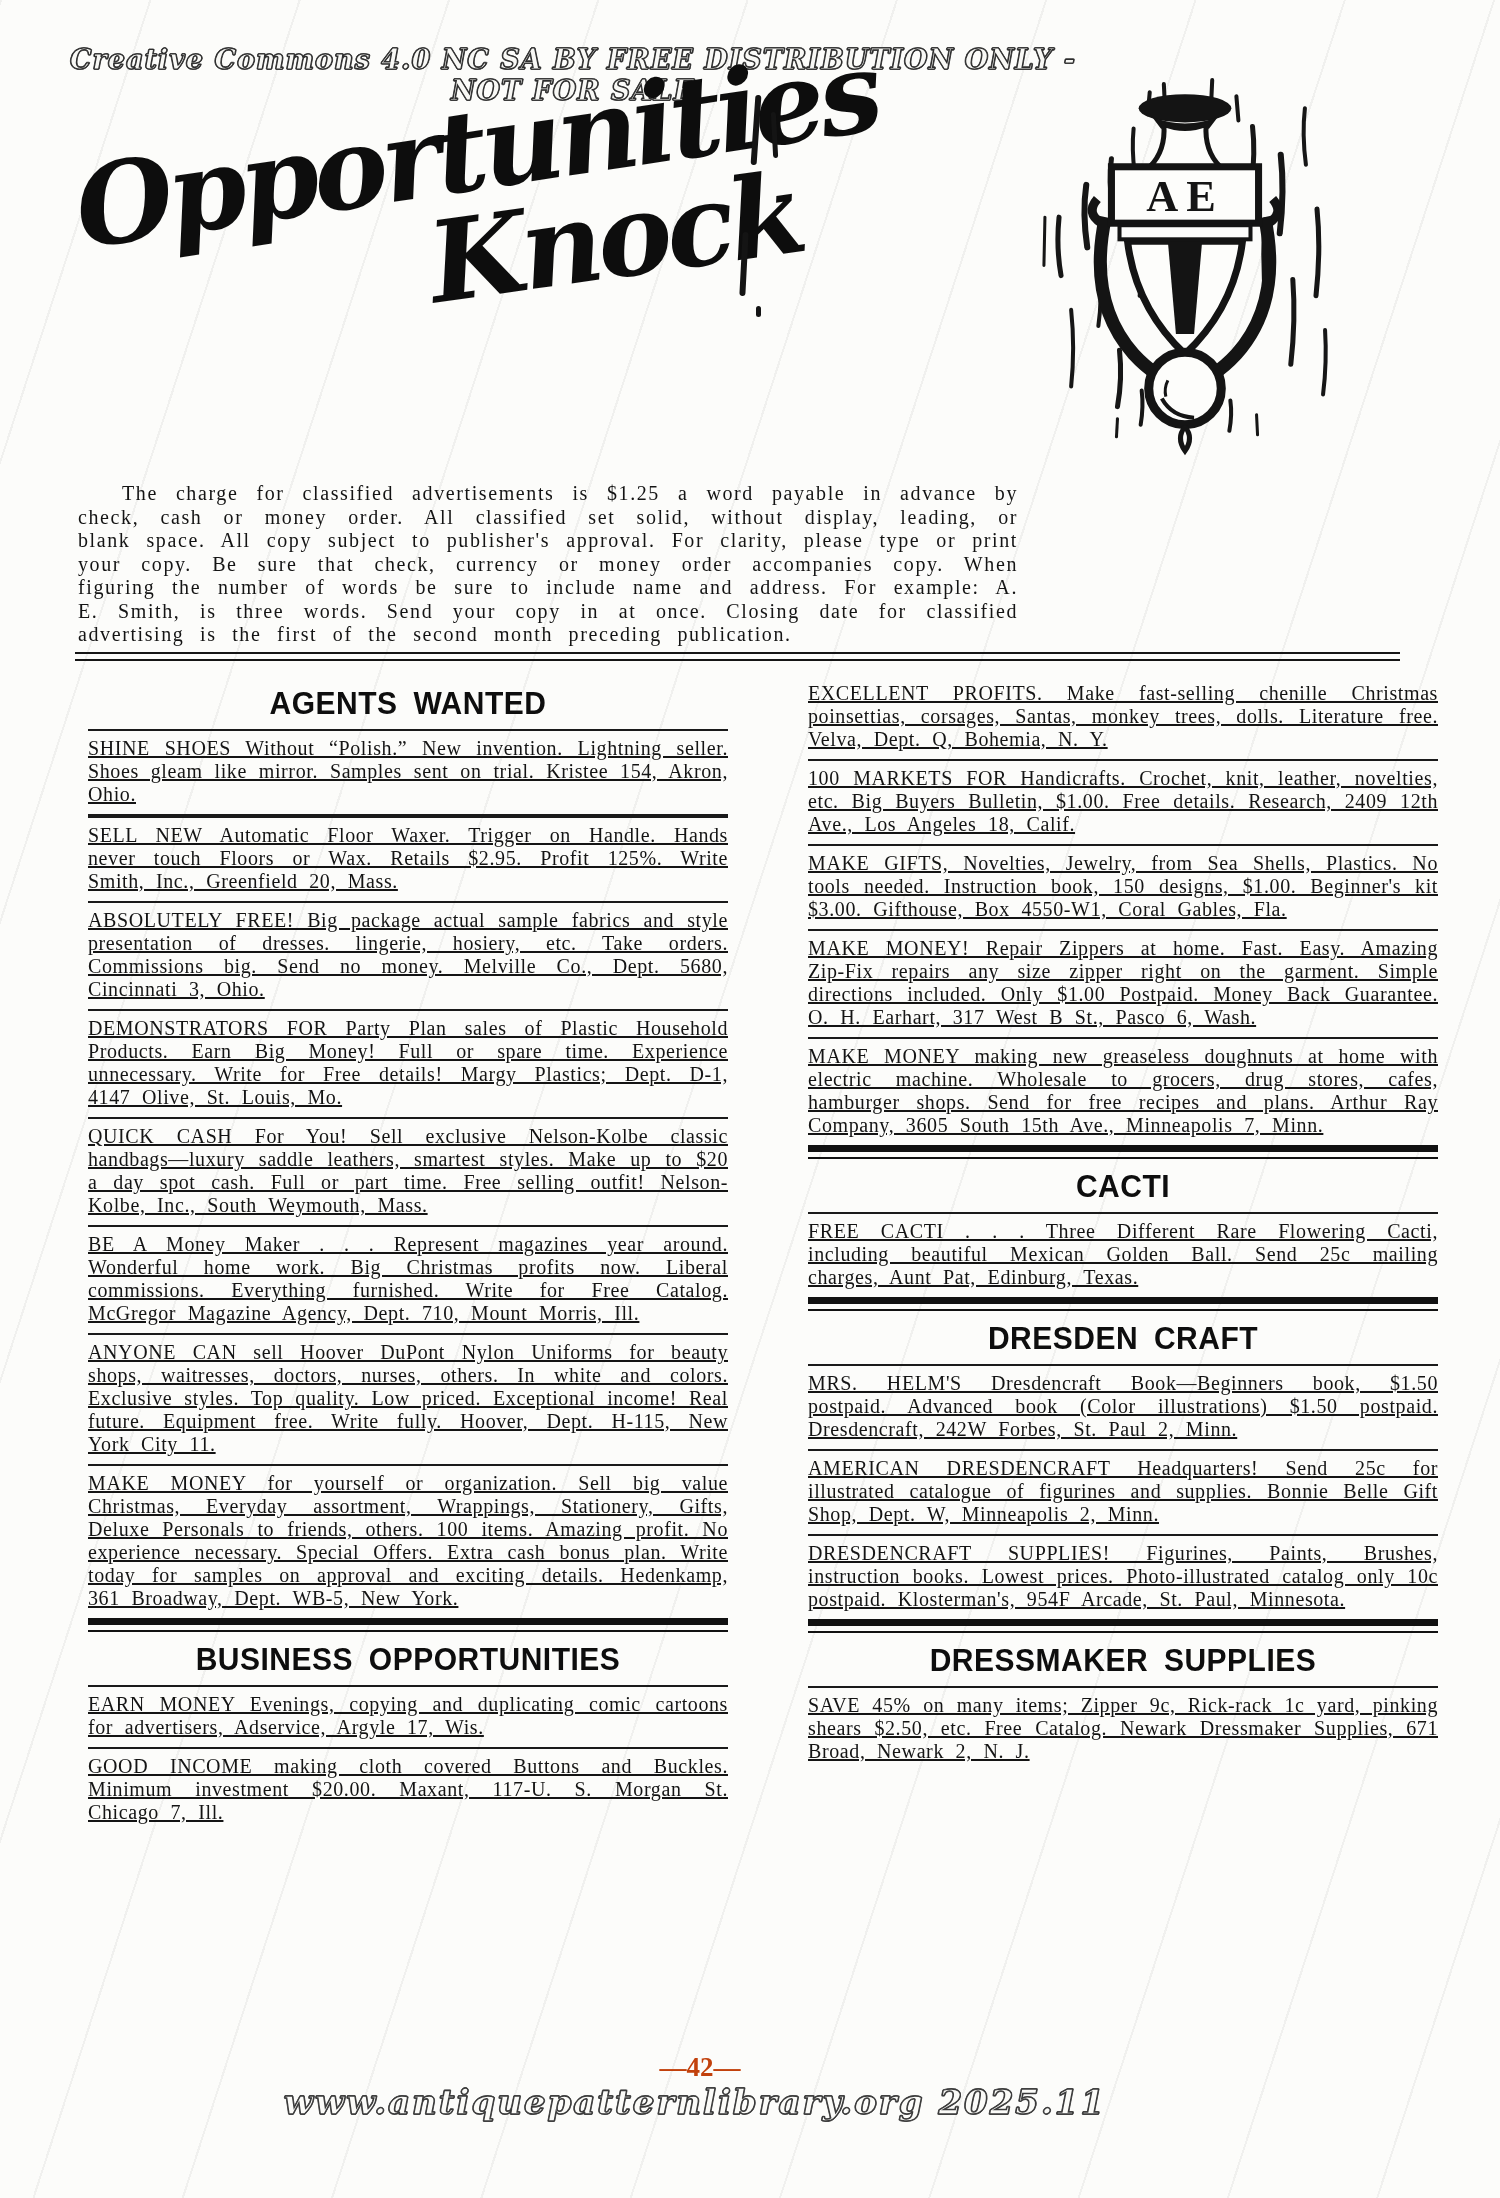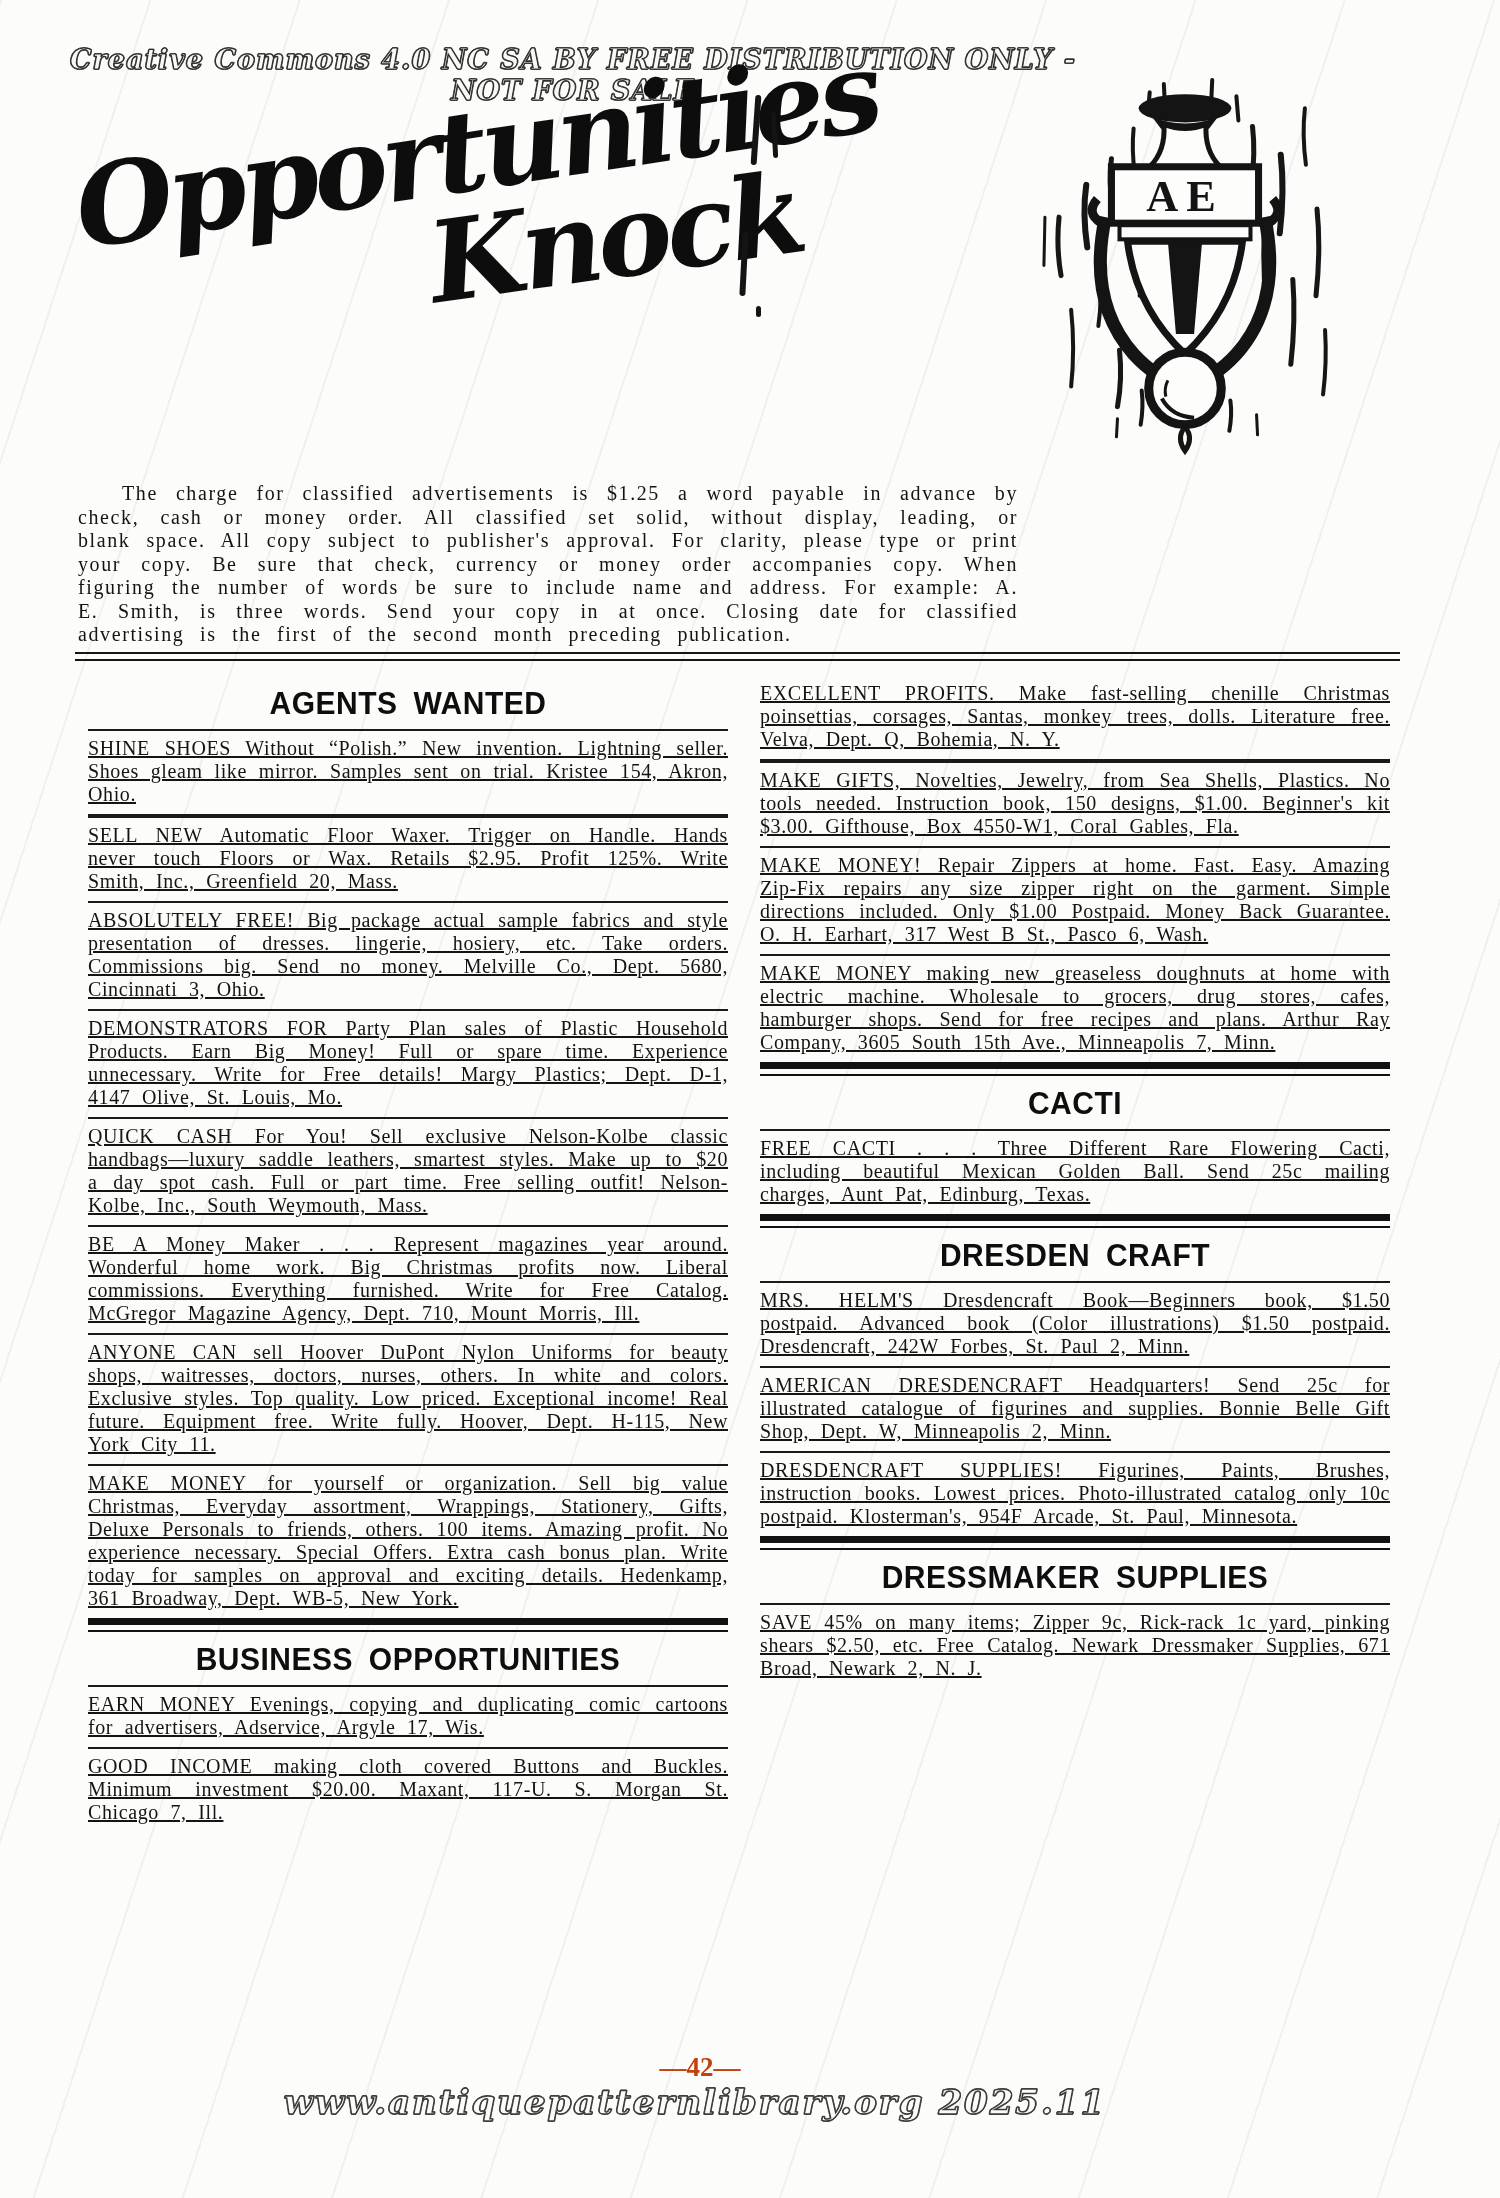--- a/index.html
+++ b/index.html
@@ -59,21 +59,21 @@
 
   .full-rule {
     position:absolute; left:75px; top:652px; width:1325px;
     border-top:2.5px solid #151515;
     border-bottom:2px solid #151515;
     height:5px;
   }
 
   .columns {
     position:absolute; left:88px; top:676px; width:1322px;
-    display:flex; gap:32px;
+    display:flex; gap:80px;
   }
   .col { flex:0 0 auto; }
   .col-left  { width:640px; }
   .col-right { width:630px; }
 
   .section-header {
     font-family:"Liberation Sans", sans-serif;
     font-weight:700; font-size:30px; line-height:36px;
     letter-spacing:0.5px; word-spacing:7px;
     text-align:center; color:#0e0e0e;
@@ -197,20 +197,21 @@
       <div class="double-rule"></div>
       <div class="section-header">BUSINESS OPPORTUNITIES</div>
       <div class="thin-rule"></div>
       <p class="ad">EARN MONEY Evenings, copying and duplicating comic cartoons for advertisers, Adservice, Argyle 17, Wis.</p>
       <div class="thin-rule"></div>
       <p class="ad">GOOD INCOME making cloth covered Buttons and Buckles. Minimum investment $20.00. Maxant, 117-U. S. Morgan St. Chicago 7, Ill.</p>
     </div>
   <div class="col col-right">
       <p class="ad">EXCELLENT PROFITS. Make fast-selling chenille Christmas poinsettias, corsages, Santas, monkey trees, dolls. Literature free. Velva, Dept. Q, Bohemia, N. Y.</p>
       <div class="thin-rule"></div>
+      <p class="ad">100 MARKETS FOR Handicrafts. Crochet, knit, leather, novelties, etc. Big Buyers Bulletin, $1.00. Free details. Research, 2409 12th Ave., Los Angeles 18, Calif.</p>
       <div class="thin-rule"></div>
       <p class="ad">MAKE GIFTS, Novelties, Jewelry, from Sea Shells, Plastics. No tools needed. Instruction book, 150 designs, $1.00. Beginner's kit $3.00. Gifthouse, Box 4550-W1, Coral Gables, Fla.</p>
       <div class="thin-rule"></div>
       <p class="ad">MAKE MONEY! Repair Zippers at home. Fast. Easy. Amazing Zip-Fix repairs any size zipper right on the garment. Simple directions included. Only $1.00 Postpaid. Money Back Guarantee. O. H. Earhart, 317 West B St., Pasco 6, Wash.</p>
       <div class="thin-rule"></div>
       <p class="ad">MAKE MONEY making new greaseless doughnuts at home with electric machine. Wholesale to grocers, drug stores, cafes, hamburger shops. Send for free recipes and plans. Arthur Ray Company, 3605 South 15th Ave., Minneapolis 7, Minn.</p>
       <div class="double-rule"></div>
       <div class="section-header">CACTI</div>
       <div class="thin-rule"></div>
       <p class="ad">FREE CACTI . . . Three Different Rare Flowering Cacti, including beautiful Mexican Golden Ball. Send 25c mailing charges, Aunt Pat, Edinburg, Texas.</p>

